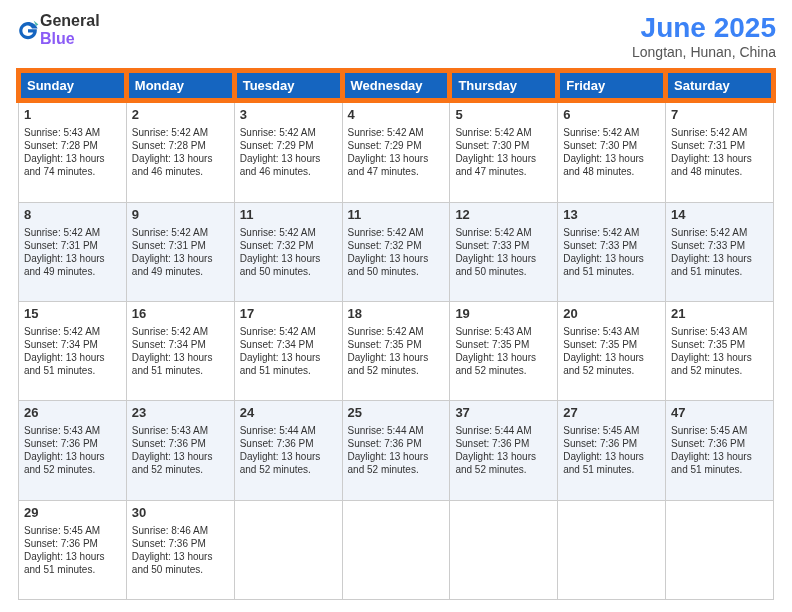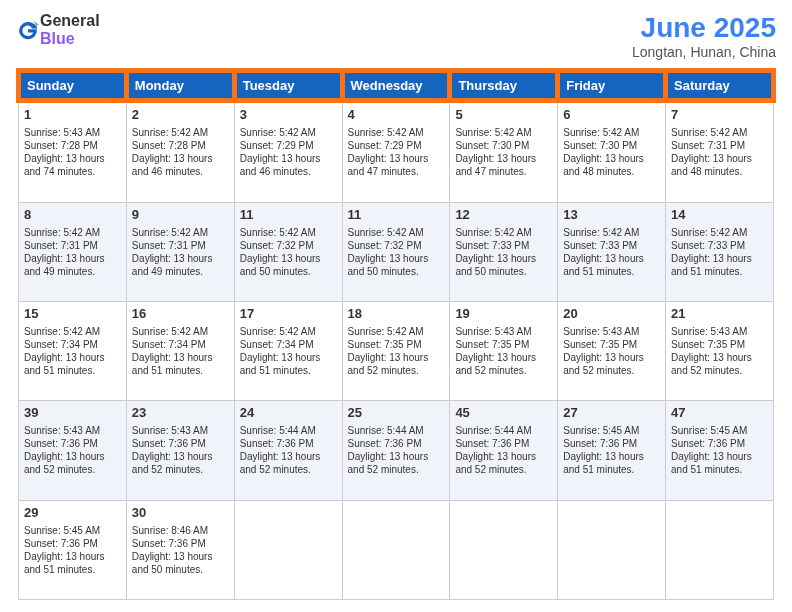--- a/index.html
+++ b/index.html
@@ -145,25 +145,25 @@
         <tr class="row-white">
           <td><span class="day-num">15</span><span>Sunrise: 5:42 AM</span><br><span>Sunset: 7:34 PM</span><br><span>Daylight: 13 hours and 51 minutes.</span></td>
           <td><span class="day-num">16</span><span>Sunrise: 5:42 AM</span><br><span>Sunset: 7:34 PM</span><br><span>Daylight: 13 hours and 51 minutes.</span></td>
           <td><span class="day-num">17</span><span>Sunrise: 5:42 AM</span><br><span>Sunset: 7:34 PM</span><br><span>Daylight: 13 hours and 51 minutes.</span></td>
           <td><span class="day-num">18</span><span>Sunrise: 5:42 AM</span><br><span>Sunset: 7:35 PM</span><br><span>Daylight: 13 hours and 52 minutes.</span></td>
           <td><span class="day-num">19</span><span>Sunrise: 5:43 AM</span><br><span>Sunset: 7:35 PM</span><br><span>Daylight: 13 hours and 52 minutes.</span></td>
           <td><span class="day-num">20</span><span>Sunrise: 5:43 AM</span><br><span>Sunset: 7:35 PM</span><br><span>Daylight: 13 hours and 52 minutes.</span></td>
           <td><span class="day-num">21</span><span>Sunrise: 5:43 AM</span><br><span>Sunset: 7:35 PM</span><br><span>Daylight: 13 hours and 52 minutes.</span></td>
         </tr>
         <tr class="row-shaded">
-          <td><span class="day-num">39</span><span>Sunrise: 5:43 AM</span><br><span>Sunset: 7:36 PM</span><br><span>Daylight: 13 hours and 52 minutes.</span></td>
+          <td><span class="day-num">26</span><span>Sunrise: 5:43 AM</span><br><span>Sunset: 7:36 PM</span><br><span>Daylight: 13 hours and 52 minutes.</span></td>
           <td><span class="day-num">23</span><span>Sunrise: 5:43 AM</span><br><span>Sunset: 7:36 PM</span><br><span>Daylight: 13 hours and 52 minutes.</span></td>
           <td><span class="day-num">24</span><span>Sunrise: 5:44 AM</span><br><span>Sunset: 7:36 PM</span><br><span>Daylight: 13 hours and 52 minutes.</span></td>
           <td><span class="day-num">25</span><span>Sunrise: 5:44 AM</span><br><span>Sunset: 7:36 PM</span><br><span>Daylight: 13 hours and 52 minutes.</span></td>
-          <td><span class="day-num">45</span><span>Sunrise: 5:44 AM</span><br><span>Sunset: 7:36 PM</span><br><span>Daylight: 13 hours and 52 minutes.</span></td>
+          <td><span class="day-num">37</span><span>Sunrise: 5:44 AM</span><br><span>Sunset: 7:36 PM</span><br><span>Daylight: 13 hours and 52 minutes.</span></td>
           <td><span class="day-num">27</span><span>Sunrise: 5:45 AM</span><br><span>Sunset: 7:36 PM</span><br><span>Daylight: 13 hours and 51 minutes.</span></td>
           <td><span class="day-num">47</span><span>Sunrise: 5:45 AM</span><br><span>Sunset: 7:36 PM</span><br><span>Daylight: 13 hours and 51 minutes.</span></td>
         </tr>
         <tr class="row-white">
           <td><span class="day-num">29</span><span>Sunrise: 5:45 AM</span><br><span>Sunset: 7:36 PM</span><br><span>Daylight: 13 hours and 51 minutes.</span></td>
           <td><span class="day-num">30</span><span>Sunrise: 8:46 AM</span><br><span>Sunset: 7:36 PM</span><br><span>Daylight: 13 hours and 50 minutes.</span></td>
           <td class="cell-empty"></td>
           <td class="cell-empty"></td>
           <td class="cell-empty"></td>
           <td class="cell-empty"></td>

